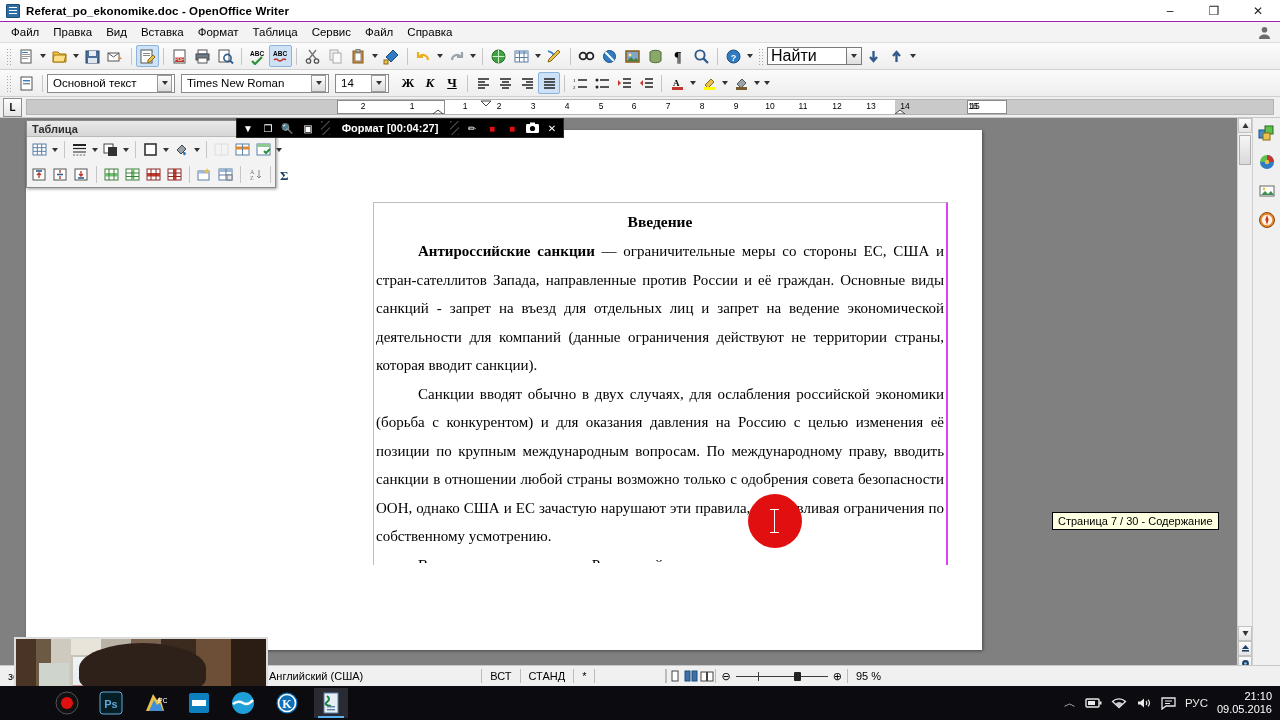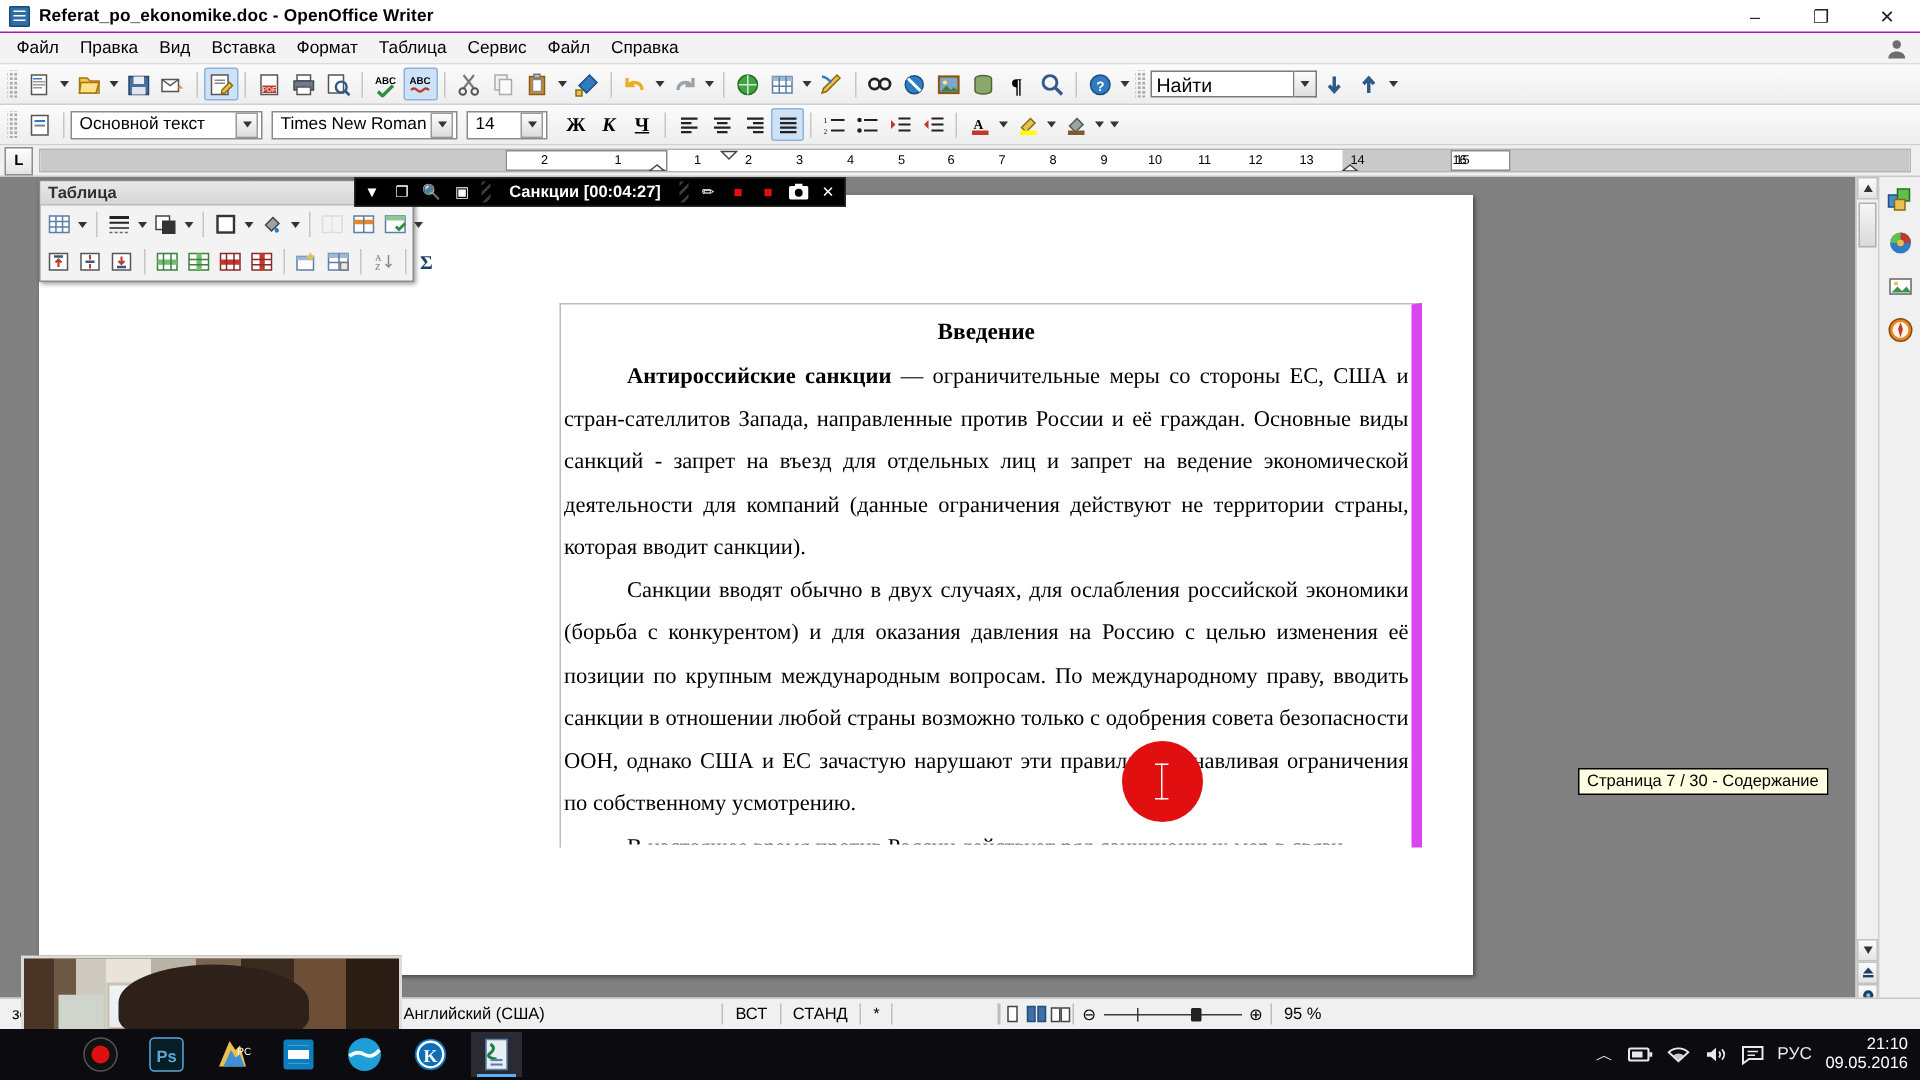--- a/index.html
+++ b/index.html
@@ -43,21 +43,21 @@
   .tb-btn.active { border-color:#8cb4dd; background:#cde2f7; }
   .tb-arrow { width:10px; height:22px; display:flex; align-items:center; justify-content:center; flex:none;}
   .tb-arrow i { border-left:3px solid transparent; border-right:3px solid transparent;
                 border-top:4px solid #333; display:block;}
   .sep { width:1px; height:17px; background:#c6c6c6; margin:0 4px; flex:none;}
   .tb-end { width:9px; height:22px; display:flex; flex-direction:column; align-items:center;
             justify-content:center; gap:2px; flex:none;}
   .tb-end i{ border-left:3px solid transparent;border-right:3px solid transparent;border-top:4px solid #333;}
 
   .findbox { display:flex; align-items:center; }
-  .find-input { width:96px; height:18px; border:1px solid #7a7a7a; background:#fff; font-size:13px;
+  .find-input { width:80px; height:18px; border:1px solid #7a7a7a; background:#fff; font-size:16px;
                 padding:0 3px; display:flex; align-items:center; }
   .find-drop { width:15px; height:18px; border:1px solid #7a7a7a; border-left:none; background:linear-gradient(#fdfdfd,#dedede);
                display:flex; align-items:center; justify-content:center;}
   .find-drop i{ border-left:3px solid transparent;border-right:3px solid transparent;border-top:4px solid #333;}
 
   
   .fmt-select { height:19px; border:1px solid #8a8a8a; background:#fff; display:flex; align-items:center;
                 font-size:11.5px; padding:0 2px 0 5px; }
   .fmt-select .val { flex:1; white-space:nowrap; overflow:hidden; }
   .fmt-select .drop { width:15px; height:17px; background:linear-gradient(#fdfdfd,#dcdcdc);
@@ -78,21 +78,21 @@
   .ruler .gray { position:absolute; top:0; bottom:0; background:#c9c9c9; }
   .ruler .num { position:absolute; top:1px; font-size:8.5px; color:#000; transform:translateX(-50%);}
   .ruler .indent-box{ position:absolute; top:0; bottom:0; border:1px solid #8a8a8a; }
 
   
   .mainarea { flex:1; position:relative; background:#808080; overflow:hidden; display:flex; }
   .doc-scroll { flex:1; position:relative; overflow:hidden; background:#808080;}
   .page { position:absolute; left:26px; top:12px; width:956px; height:520px; background:#ffffff;
           box-shadow:1px 1px 3px rgba(0,0,0,.45); }
   .textframe { position:absolute; left:347px; top:72px; width:575px; border-left:1px solid #bdbdbd;
-               border-right:7px solid #d946ef; border-top:1px solid #bdbdbd; padding:0 0 2px 0;}
+               border-right:2px solid #d946ef; border-top:1px solid #bdbdbd; padding:0 0 2px 0;}
   .doc-title { text-align:center; font-family:"Liberation Serif", serif; font-weight:bold;
                font-size:15.5px; margin:10px 0 6px 0; }
   .doc-p { font-family:"Liberation Serif", serif; font-size:15px; text-align:justify;
            line-height:28.5px; margin:0 2px 0 2px; text-indent:42px; }
   .doc-p b { font-weight:bold; }
   .doc-p.last { overflow:hidden; height:12px; }
 
   
   .vscroll { width:15px; background:#f0f0f0; border-left:1px solid #cfcfcf; position:relative;}
   .vs-up,.vs-dn { height:15px; display:flex; align-items:center; justify-content:center;
@@ -472,21 +472,21 @@
     </div>
     <div class="sep"></div>
 
     <div class="fmt-select" style="width:128px;">
       <span class="val">Основной текст</span>
       <span class="drop">
           <i></i>
         </span>
     </div>
 
-    <div class="fmt-select" style="width:124px; margin-left:6px;">
+    <div class="fmt-select" style="width:148px; margin-left:6px;">
       <span class="val">Times New Roman</span>
       <span class="drop">
           <i></i>
         </span>
     </div>
 
     <div class="fmt-select" style="width:54px; margin-left:6px;">
       <span class="val">14</span>
       <span class="drop">
           <i></i>
@@ -815,21 +815,21 @@
             </div>
         </div>
       </div>
 
       <div class="recbar">
         <div class="rbtn">▼</div>
         <div class="rbtn">❐</div>
         <div class="rbtn">🔍</div>
         <div class="rbtn">▣</div>
         <div class="hatch"></div>
-        <div class="rtext">Санкции [00:04:27]</div>
+        <div class="rtext">Формат [00:04:27]</div>
         <div class="hatch"></div>
         <div class="rbtn">✏</div>
         <div class="rbtn" style="color:#e10f0f">■</div>
         <div class="rbtn" style="color:#e10f0f">■</div>
         <div class="rbtn">
           <svg width="13" height="12" viewBox="0 0 13 12">
               <rect x="0" y="2" width="13" height="9" rx="1.2" fill="#fff"></rect>
               <rect x="4" y="0.5" width="5" height="2" fill="#fff"></rect>
               <circle cx="6.5" cy="6.5" r="2.6" fill="#000"></circle>
             </svg>

